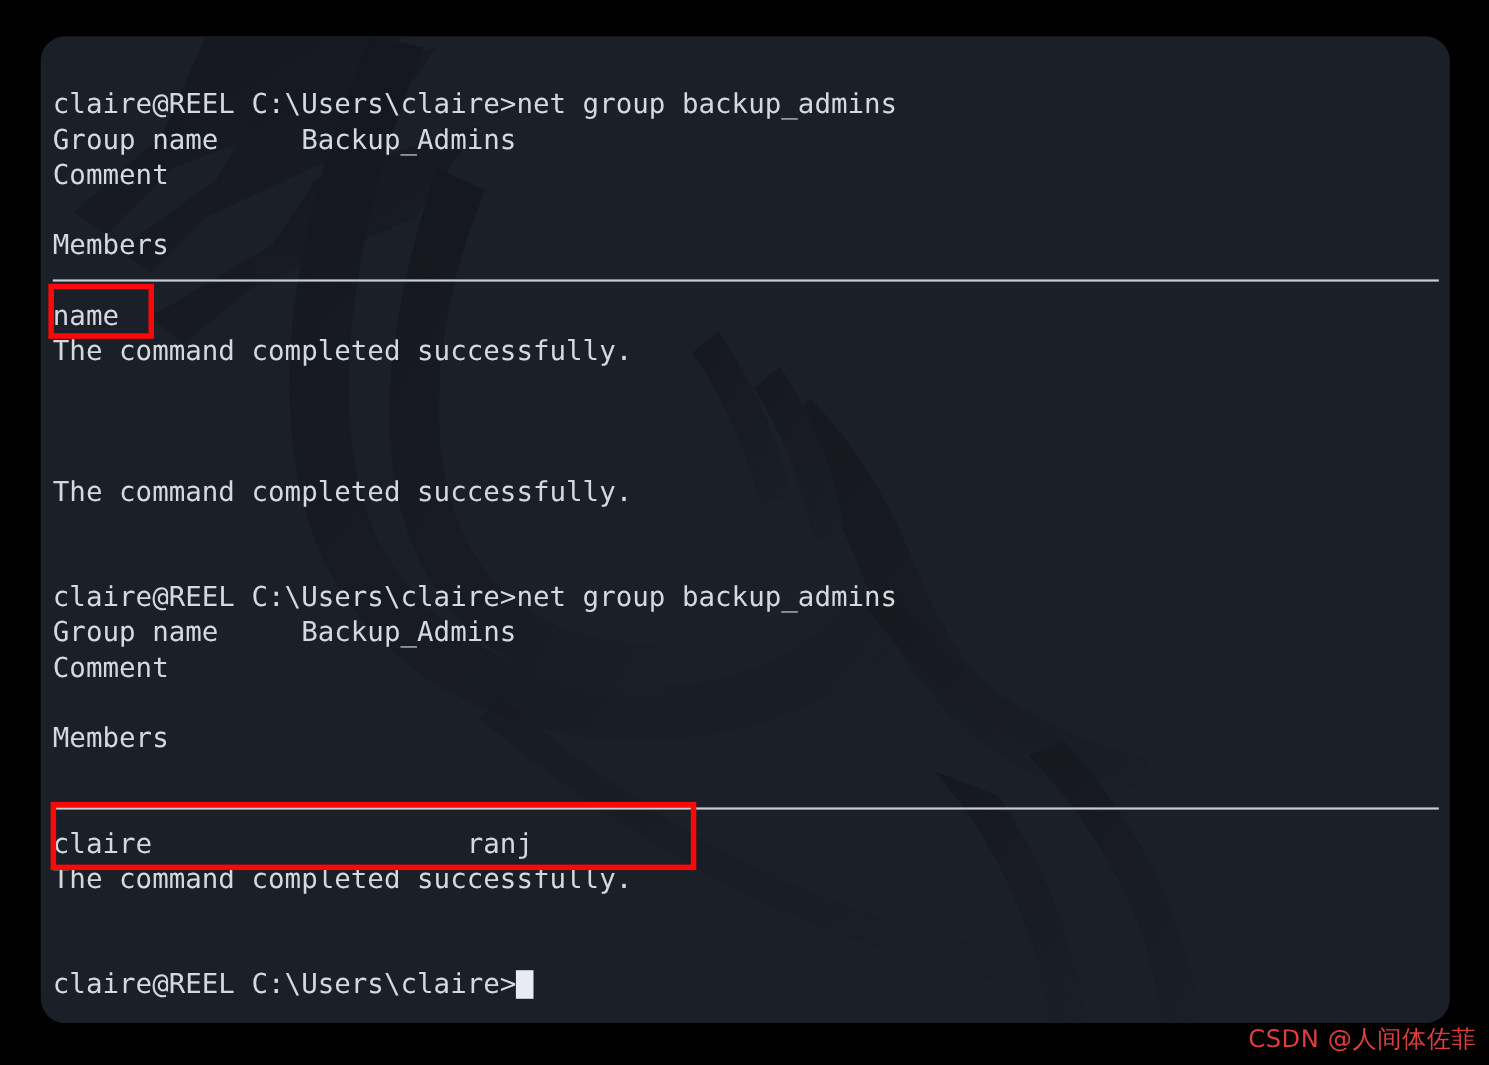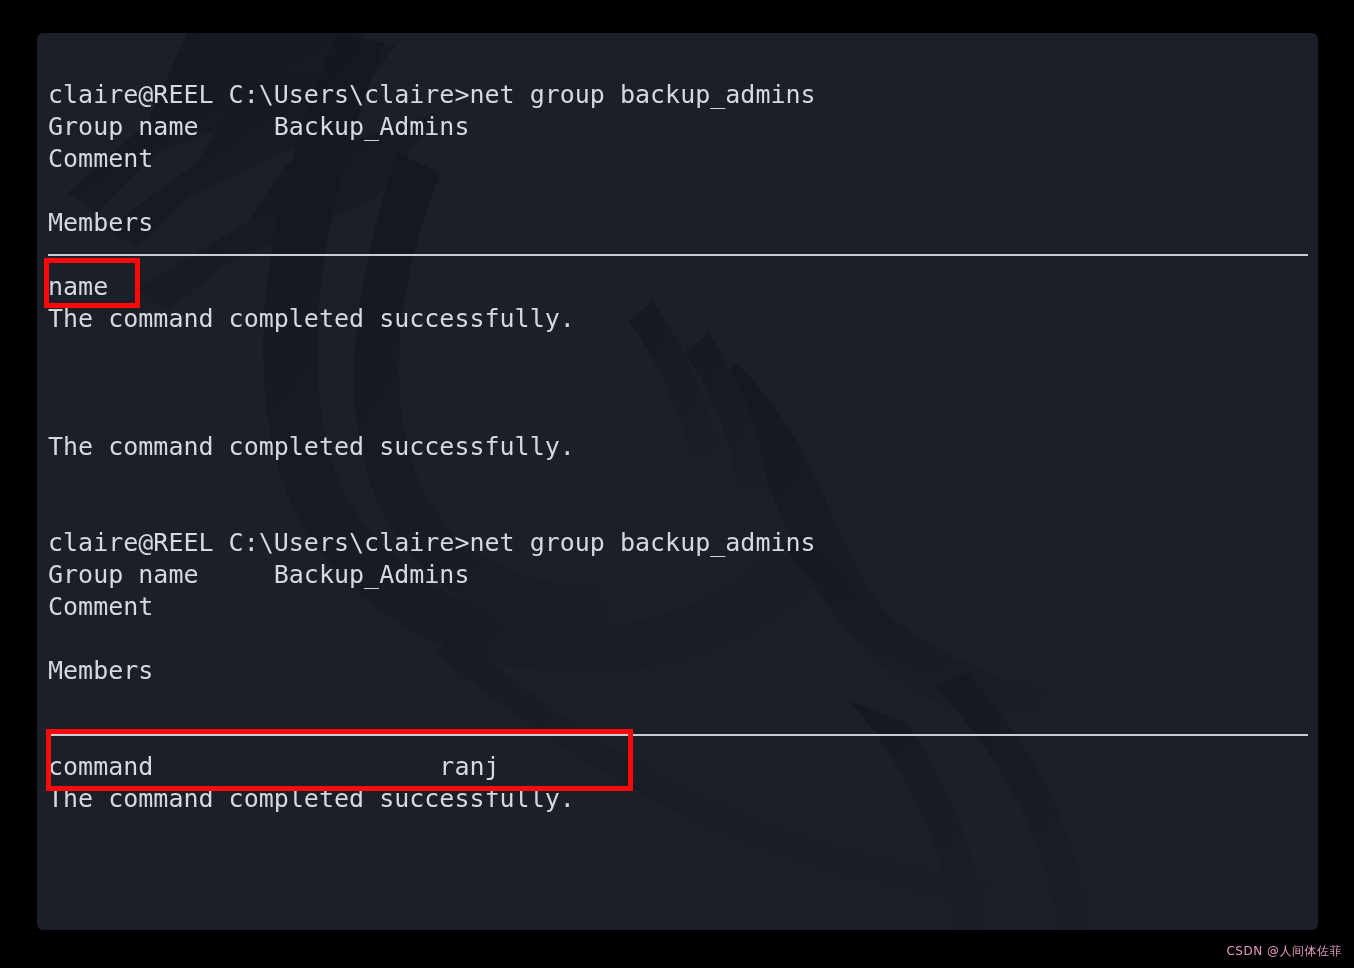--- a/index.html
+++ b/index.html
@@ -22,21 +22,21 @@
   }
 
   
   #terminal {
     position: absolute;
     left: 37px;
     top: 33px;
     width: 1281px;
     height: 897px;
     background: #1b1f28;
-    border-radius: 6px;
+    border-radius: 22px;
     overflow: hidden;
   }
   #dragon-svg {
     position: absolute;
     left: 0;
     top: 0;
     width: 1281px;
     height: 897px;
     pointer-events: none;
   }
@@ -84,23 +84,23 @@
     border: 5px solid #fb0909;
     box-sizing: border-box;
     pointer-events: none;
   }
 
   
   #watermark {
     position: absolute;
     right: 12px;
     bottom: 8px;
-    color: #f9a8d4;
+    color: #ef4444;
     font-family: "DejaVu Sans", "Liberation Sans", sans-serif;
-    font-size: 12px;
+    font-size: 22px;
     letter-spacing: 0.5px;
     opacity: 0.92;
   }
 </style>
 </head>
 <body>
 
 <div id="screen">
 
   <div id="terminal">
@@ -192,25 +192,26 @@
 
       <div class="line" style="top:494px">claire@REEL C:\Users\claire&gt;net group backup_admins</div>
       <div class="line" style="top:526px">Group name     Backup_Admins</div>
       <div class="line" style="top:558px">Comment</div>
       <div class="line" style="top:590px"></div>
       <div class="line" style="top:622px">Members</div>
       <div class="line" style="top:654px"></div>
 
       <div class="sep" style="top:701px; width:1260px"></div>
 
-      <div class="line" style="top:718px">command                   ranj</div>
+      <div class="line" style="top:718px">claire                   ranj</div>
       <div class="line" style="top:750px">The command completed successfully.</div>
       <div class="line" style="top:782px"></div>
       <div class="line" style="top:814px"></div>
 
+      <div class="line" style="top:846px"><span>claire@REEL C:\Users\claire&gt;</span><span class="cursor"></span></div>
 
     </div>
   </div>
 
   <div class="redbox" style="left:44px; top:258px; width:96px; height:50px;"></div>
 
   <div class="redbox" style="left:46px; top:729px; width:587px; height:62px;"></div>
 
   <div id="watermark">CSDN @人间体佐菲</div>
 

